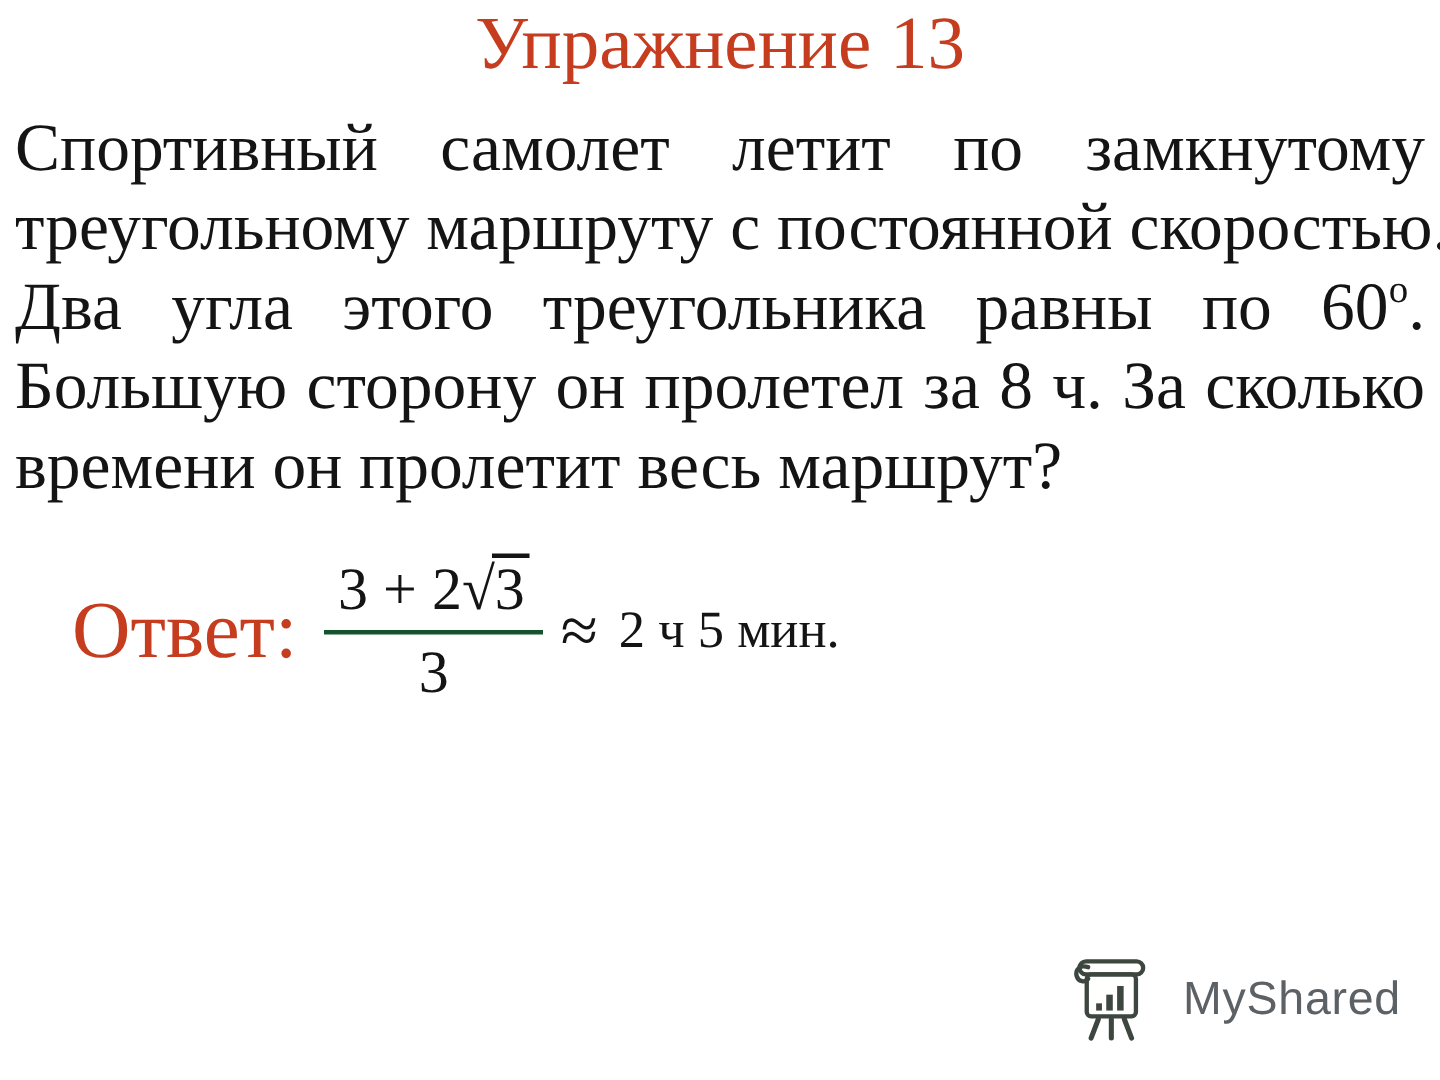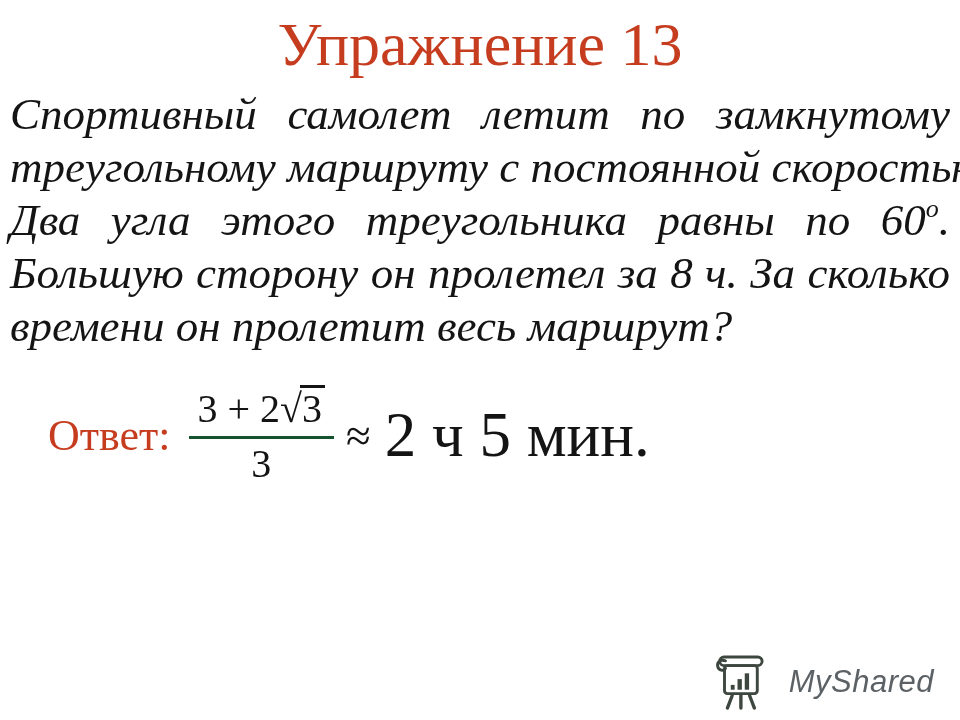--- a/index.html
+++ b/index.html
@@ -9,55 +9,54 @@
   body {
     width: 960px;
     height: 720px;
     background: #ffffff;
     font-family: "Liberation Serif", "DejaVu Serif", serif;
     position: relative;
     overflow: hidden;
     color: #141414;
   }
   .slide-title {
-    margin-top: 16px;
+    margin-top: 0;
     text-align: center;
-    font-size: 62px;
+    font-size: 50px;
     line-height: 56px;
     color: #c63c1f;
   }
   .problem {
     margin: 16px 10px 0 10px;
     font-size: 45px;
     line-height: 53px;
   }
   .pline {
     text-align: justify;
     text-align-last: justify;
     white-space: nowrap;
-    font-style: italic;
   }
   .pline.last {
     text-align: right;
     text-align-last: left;
     white-space: normal;
   }
   .deg-sup {
     font-size: 26px;
     vertical-align: 18px;
     line-height: 0;
   }
   .answer-row {
     display: flex;
     align-items: center;
     margin: 32px 0 0 48px;
   }
   .answer-label {
     color: #c63c1f;
-    font-size: 44px;
+    font-size: 54px;
     margin-right: 18px;
   }
   .fraction {
     display: inline-flex;
     flex-direction: column;
     align-items: center;
     font-size: 40px;
     line-height: 1.12;
   }
   .numerator {
@@ -75,30 +74,29 @@
     padding: 1px 3px 0 2px;
   }
   .denominator {
     padding-top: 3px;
   }
   .approx-symbol {
     font-size: 45px;
     margin: 0 14px 0 12px;
   }
   .answer-result {
-    font-size: 63px;
+    font-size: 35px;
   }
   .watermark {
     position: absolute;
     right: 26px;
-    bottom: 8px;
+    bottom: 24px;
     display: flex;
     align-items: center;
     gap: 24px;
-    font-style: italic;
   }
   .brand-text {
     font-family: "Liberation Sans", "DejaVu Sans", sans-serif;
     font-size: 31px;
     color: #5c6165;
     letter-spacing: 0.5px;
   }
 </style>
 </head>
 <body>

